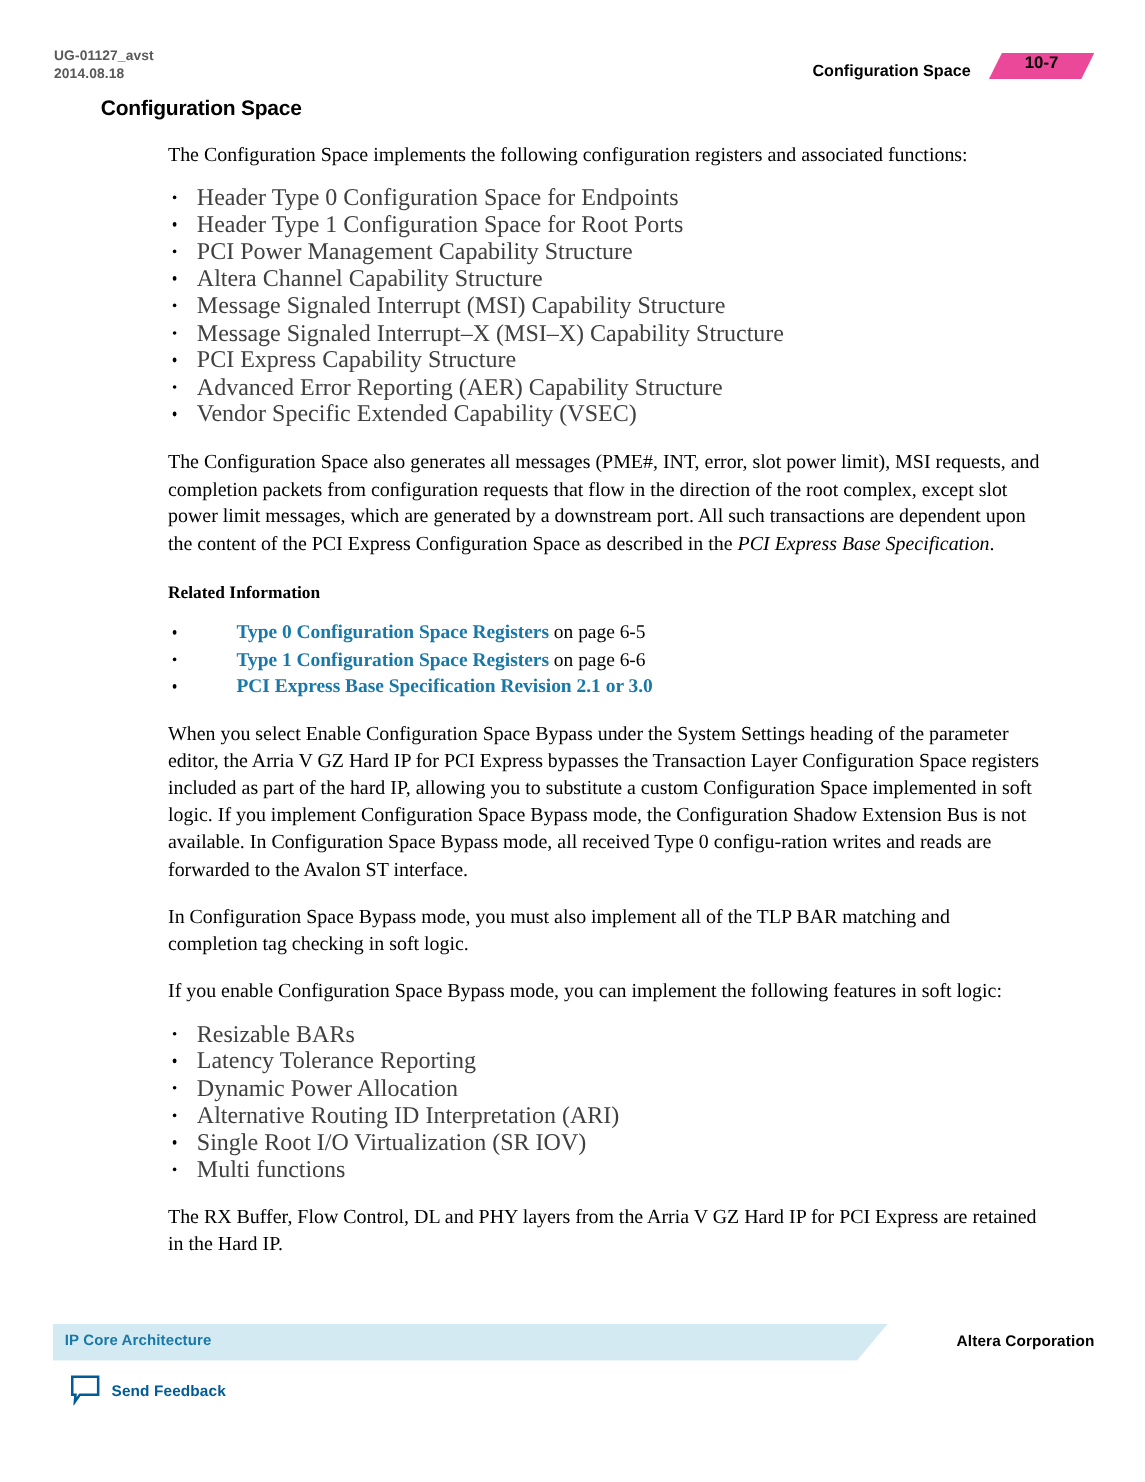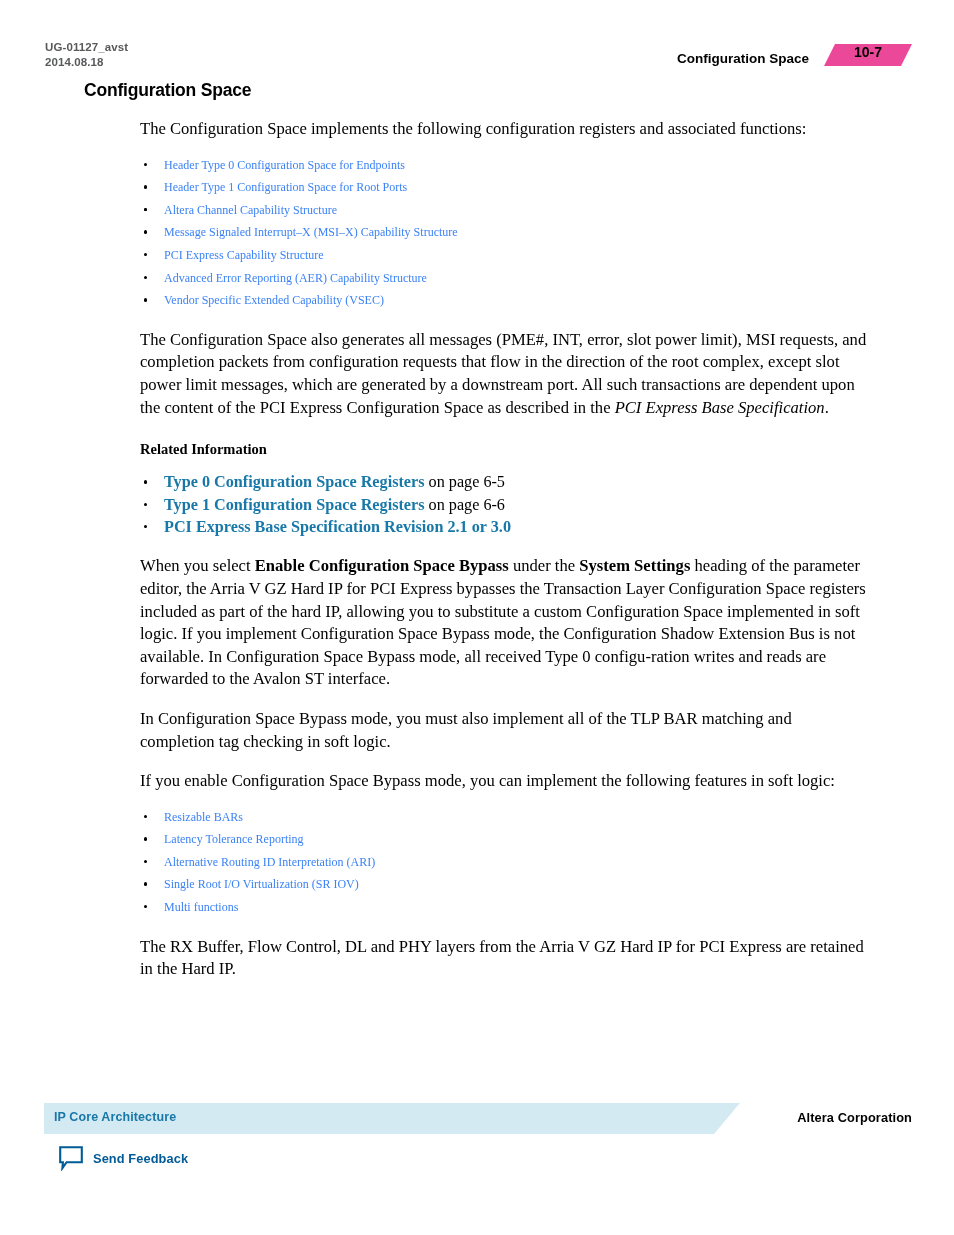--- a/index.html
+++ b/index.html
@@ -102,23 +102,23 @@
   .gap-lg { height: 21px; }
 
   ul.bullets {
     list-style: none;
     margin: 0;
     padding: 0;
   }
   ul.bullets li {
     position: relative;
     padding-left: 24px;
-    font-size: 12px;
+    font-size: 20px;
     line-height: 22.6px;
-    color: #3b82f6;
+    color: #404040;
   }
   ul.bullets li .bullet-dot {
     position: absolute;
     left: 4px;
     top: 9px;
     width: 3.4px;
     height: 3.4px;
     border-radius: 50%;
     background: #000000;
   }
@@ -148,28 +148,29 @@
     width: 3.4px;
     height: 3.4px;
     border-radius: 50%;
     background: #000000;
   }
   .xref {
     color: #1878a8;
     font-weight: bold;
     font-family: "Liberation Serif", serif;
     cursor: pointer;
+    margin-left: 33px;
   }
   .xref-after {
     color: #000000;
     font-weight: normal;
     margin-top: 44px;
   }
 
-  b.inline-bold { font-weight: bold; }
+  b.inline-bold { font-weight: normal; }
   i.inline-ital { font-style: italic; }
 
   
   .page-footer {
     position: absolute;
     left: 0;
     bottom: 0;
     width: 954px;
     height: 140px;
   }
@@ -244,22 +245,23 @@
 
   <h1 class="section-title">Configuration Space</h1>
 
   <div class="body-block">
     <div class="gap-md"></div>
     <p class="para">The Configuration Space implements the following configuration registers and associated functions:</p>
     <div class="gap-sm"></div>
     <ul class="bullets" id="s1-bullets">
         <li><span class="bullet-dot"></span><span>Header Type 0 Configuration Space for Endpoints</span></li>
         <li><span class="bullet-dot"></span><span>Header Type 1 Configuration Space for Root Ports</span></li>
-        <li><span class="bullet-dot"></span></li>
+        <li><span class="bullet-dot"></span><span>PCI Power Management Capability Structure</span></li>
         <li><span class="bullet-dot"></span><span>Altera Channel Capability Structure</span></li>
+        <li><span class="bullet-dot"></span><span>Message Signaled Interrupt (MSI) Capability Structure</span></li>
         <li><span class="bullet-dot"></span><span>Message Signaled Interrupt–X (MSI–X) Capability Structure</span></li>
         <li><span class="bullet-dot"></span><span>PCI Express Capability Structure</span></li>
         <li><span class="bullet-dot"></span><span>Advanced Error Reporting (AER) Capability Structure</span></li>
         <li><span class="bullet-dot"></span><span>Vendor Specific Extended Capability (VSEC)</span></li>
       </ul>
     <div class="gap-md"></div>
     <p class="para"><span>The Configuration Space also generates all messages (PME#, INT, error, slot power limit), MSI requests, and completion packets from configuration requests that flow in the direction of the root complex, except slot power limit messages, which are generated by a downstream port. All such transactions are dependent upon the content of the PCI Express Configuration Space as described in the </span><i class="inline-ital">PCI Express Base Specification</i><span>.</span></p>
     <div class="gap-lg"></div>
     <div class="related-head">Related Information</div>
     <div class="gap-sm"></div>
@@ -275,20 +277,21 @@
     <div class="gap-md"></div>
     <p class="para"><span>When you select </span><b class="inline-bold">Enable Configuration Space Bypass</b><span> under the </span><b class="inline-bold">System Settings</b><span> heading of the parameter editor, the Arria V GZ Hard IP for PCI Express bypasses the Transaction Layer Configuration Space registers included as part of the hard IP, allowing you to substitute a custom Configuration Space implemented in soft logic. If you implement Configuration Space Bypass mode, the Configuration Shadow Extension Bus is not available. In Configuration Space Bypass mode, all received Type 0 configu-ration writes and reads are forwarded to the Avalon ST interface.</span></p>
     <div class="gap-md"></div>
     <p class="para">In Configuration Space Bypass mode, you must also implement all of the TLP BAR matching and completion tag checking in soft logic.</p>
     <div class="gap-md"></div>
     <p class="para">If you enable Configuration Space Bypass mode, you can implement the following features in soft logic:</p>
     <div class="gap-sm"></div>
     <ul class="bullets" id="s2-bullets">
         <li><span class="bullet-dot"></span><span>Resizable BARs</span></li>
         <li><span class="bullet-dot"></span><span>Latency Tolerance Reporting</span></li>
+        <li><span class="bullet-dot"></span><span>Dynamic Power Allocation</span></li>
         <li><span class="bullet-dot"></span><span>Alternative Routing ID Interpretation (ARI)</span></li>
         <li><span class="bullet-dot"></span><span>Single Root I/O Virtualization (SR IOV)</span></li>
         <li><span class="bullet-dot"></span><span>Multi functions</span></li>
       </ul>
     <div class="gap-md"></div>
     <p class="para">The RX Buffer, Flow Control, DL and PHY layers from the Arria V GZ Hard IP for PCI Express are retained in the Hard IP.</p>
   </div>
 
 </div>
 

